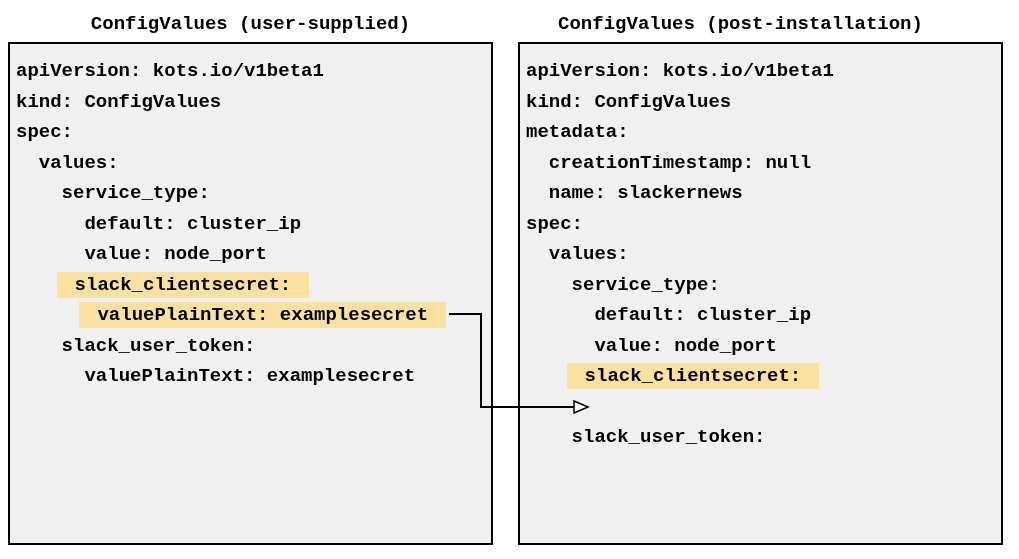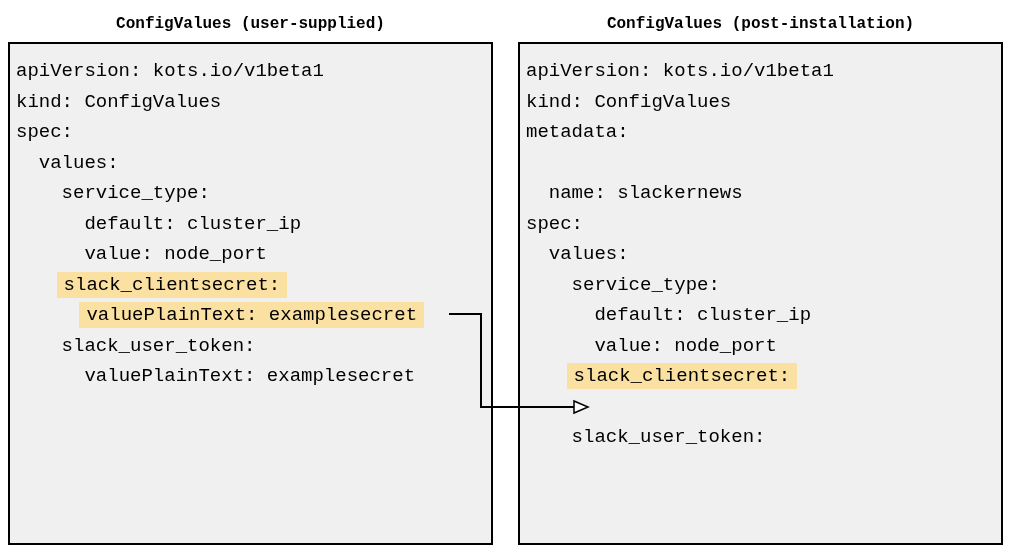--- a/index.html
+++ b/index.html
@@ -12,41 +12,41 @@
   }
   *{margin:0;padding:0;box-sizing:border-box;}
   html,body{background:var(--page-bg);}
   body{
     width:1019px;height:559px;position:relative;overflow:hidden;
     font-family:"Liberation Mono","DejaVu Sans Mono",monospace;
     color:var(--text);
   }
   .panel-title{
     position:absolute;top:10px;height:28px;
-    font-size:16px;font-weight:bold;text-align:center;
+    font-size:19px;font-weight:bold;text-align:center;
     white-space:pre;line-height:28px;
   }
   #left-title{left:8px;width:485px;}
-  #right-title{left:518px;width:485px;}
+  #right-title{left:498px;width:485px;}
   .panel{
     position:absolute;top:42px;width:485px;height:503px;
     background:var(--panel-bg);
     border:2px solid var(--panel-border);
     padding:12px 6px 0 6px;
   }
   #left-panel{left:8px;}
   #right-panel{left:518px;}
   .line{
     height:30.5px;display:flex;align-items:center;
-    font-size:19px;font-weight:normal;
+    font-size:19px;font-weight:bold;
   }
   .line span{white-space:pre;}
   .hl{
     background:var(--highlight);
-    padding:2px 7px;margin:0 -5px;
+    padding:2px 18px;margin:0 -5px;
   }
   #arrow-overlay{
     position:absolute;left:0;top:0;width:1019px;height:559px;
     pointer-events:none;
   }
 </style>
 </head>
 <body>
 
 <div class="panel-title" id="left-title">ConfigValues (user-supplied)</div>
@@ -107,20 +107,21 @@
   <div class="line">
       <span></span>
       <span>kind: ConfigValues</span>
     </div>
   <div class="line">
       <span></span>
       <span>metadata:</span>
     </div>
   <div class="line">
       <span>  </span>
+      <span>creationTimestamp: null</span>
     </div>
   <div class="line">
       <span>  </span>
       <span>name: slackernews</span>
     </div>
   <div class="line">
       <span></span>
       <span>spec:</span>
     </div>
   <div class="line">

